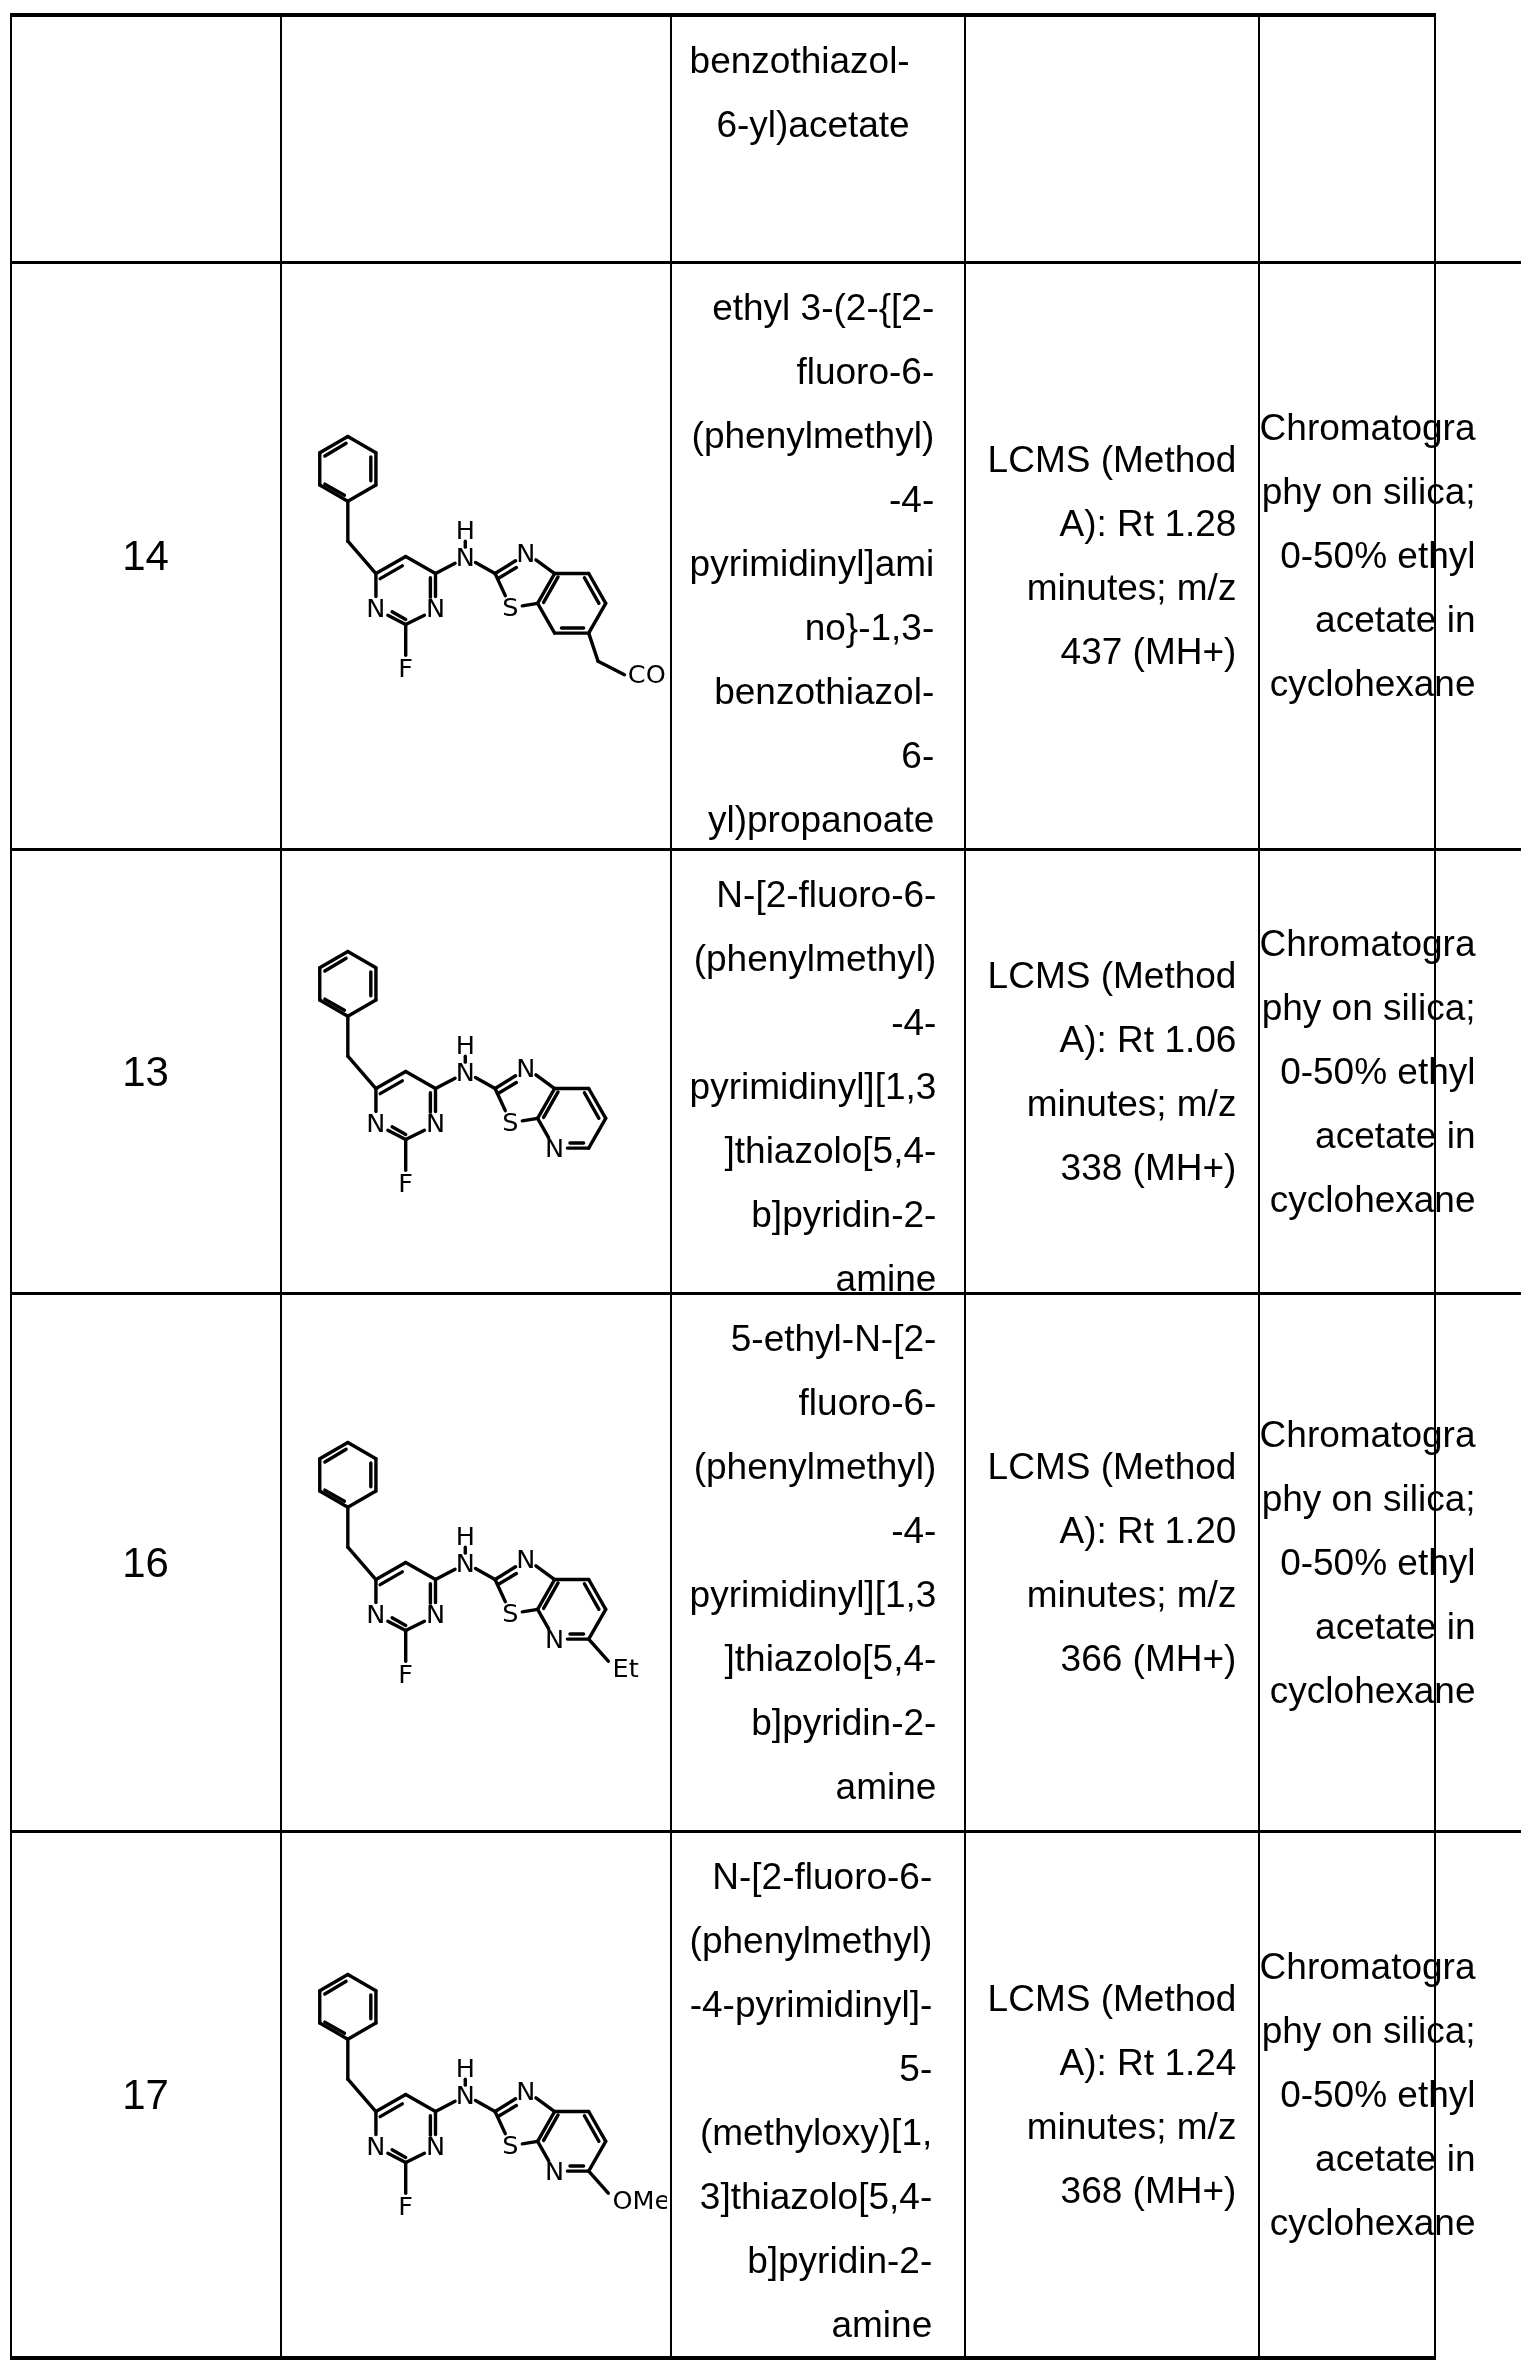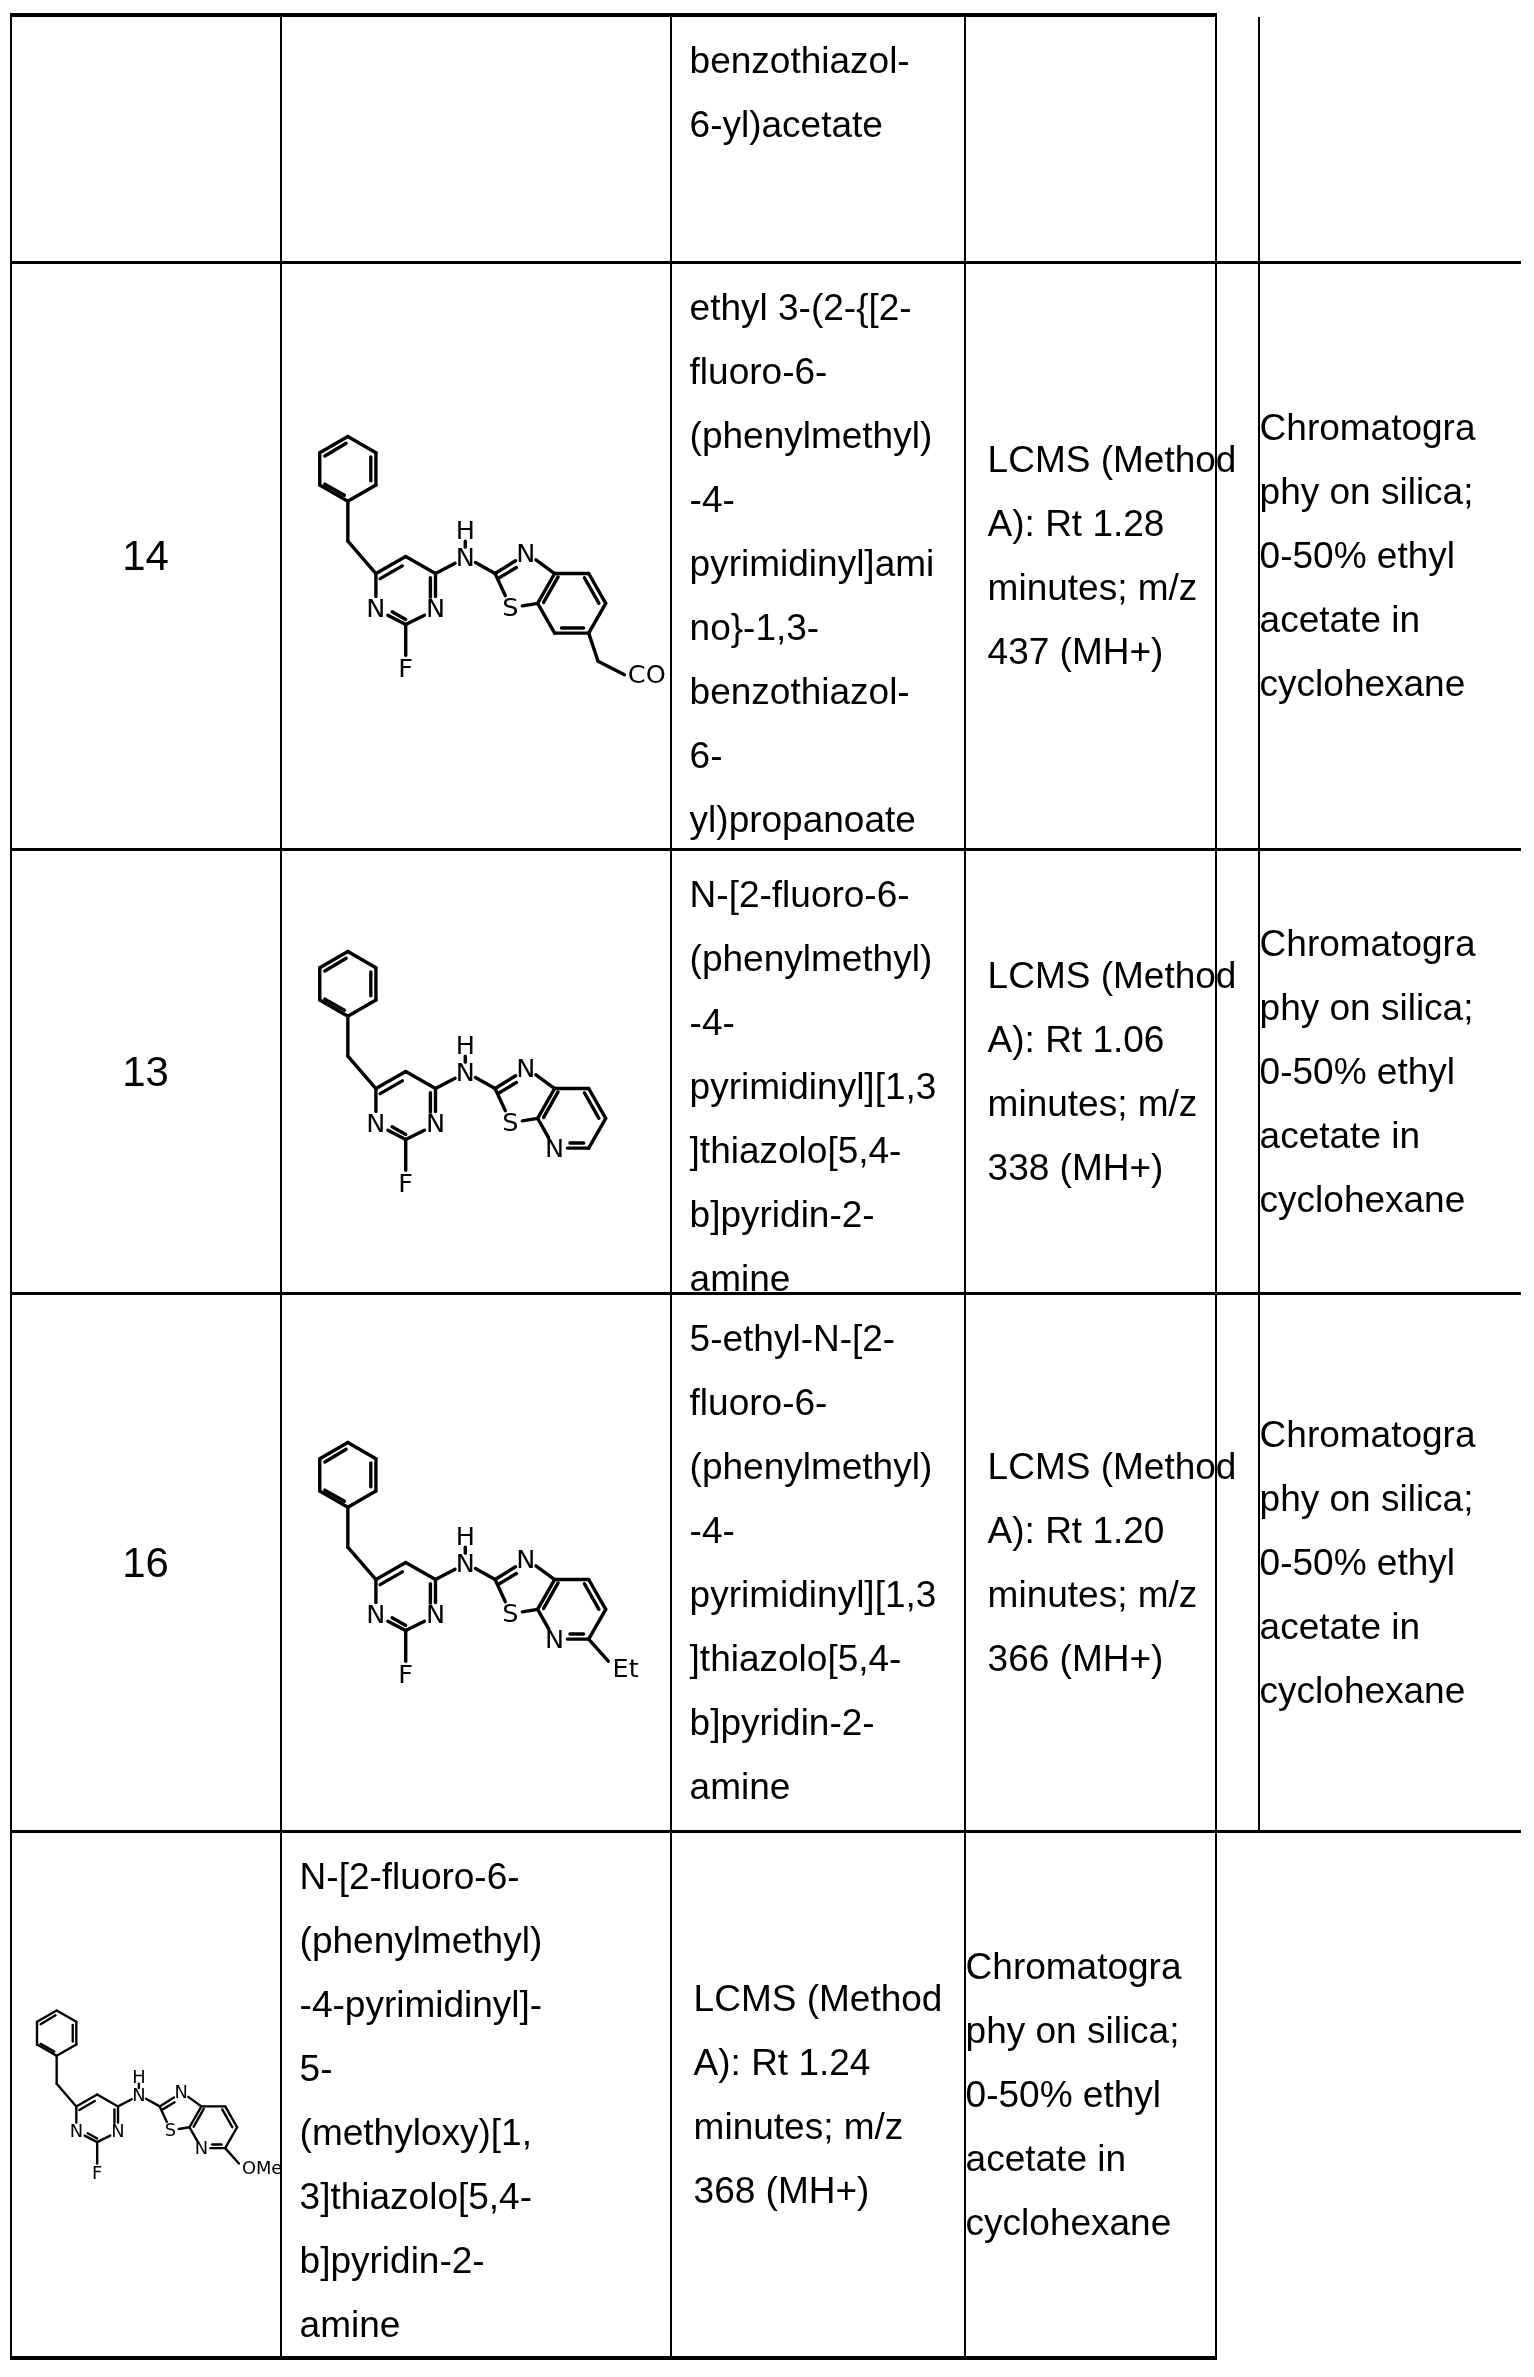--- a/index.html
+++ b/index.html
@@ -1,24 +1,25 @@
 <!DOCTYPE html>
 <html style="font-size:14px"><head>
 <meta charset="utf-8">
 <style>
   html,body{margin:0;padding:0;background:#ffffff;}
   body{width:1535px;height:2377px;position:relative;font-family:"Liberation Sans","DejaVu Sans",sans-serif;color:#000;}
   .tbl{
     position:absolute;left:9.6px;top:13px;
-    width:1207px;height:2347px;
+    width:1426px;height:2347px;
     border:2.6px solid #000;border-top-width:4.3px;border-bottom-width:4.3px;
     display:grid;
     grid-template-columns:270px 390px 294px 294px 261px;
     grid-template-rows:247px 587px 444px 538px 523px;
     box-sizing:border-box;
+    text-align:right;
   }
   .cell{
     box-sizing:border-box;
     border-right:2.6px solid #000;
     border-bottom:3.5px solid #000;
     display:flex;overflow:hidden;
   }
   .cell.last-col{border-right:none;}
   .cell.last-row{border-bottom:none;}
   .num-cell{align-items:center;justify-content:center;}
@@ -310,20 +311,23 @@
 366 (MH+)</div>
   </div>
   <div class="cell last-col chrom-cell">
     <div class="txt">Chromatogra
 phy on silica;
 0-50% ethyl
 acetate in
 cyclohexane</div>
   </div>
 
+  <div class="cell last-row num-cell">
+    <div class="txt num">17</div>
+  </div>
   <div class="cell last-row struct-cell">
     <svg class="struct" width="383" height="283" viewBox="0 0 450 332">
       <g>
         <line x1="75" y1="25" x2="108" y2="44"></line>
           <line x1="108" y1="44" x2="108" y2="82"></line>
         <line x1="108" y1="82" x2="75" y2="101"></line>
           <line x1="75" y1="101" x2="42" y2="82"></line>
         <line x1="42" y1="82" x2="42" y2="44"></line>
           <line x1="42" y1="44" x2="75" y2="25"></line>
         <line x1="48" y1="48" x2="73" y2="33"></line>

